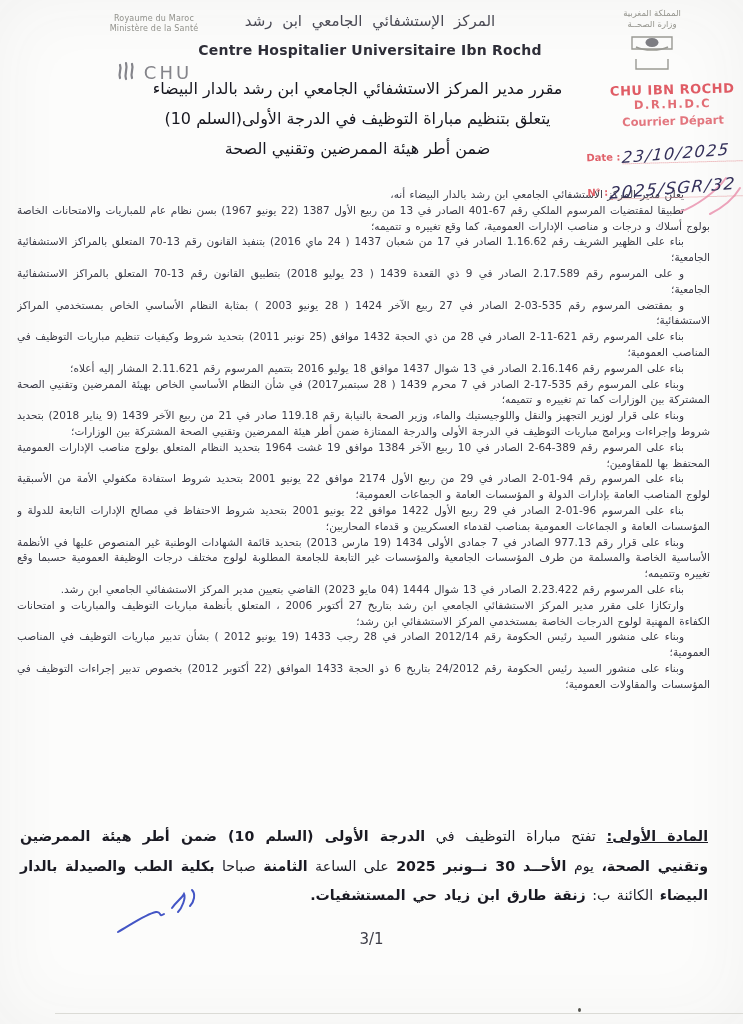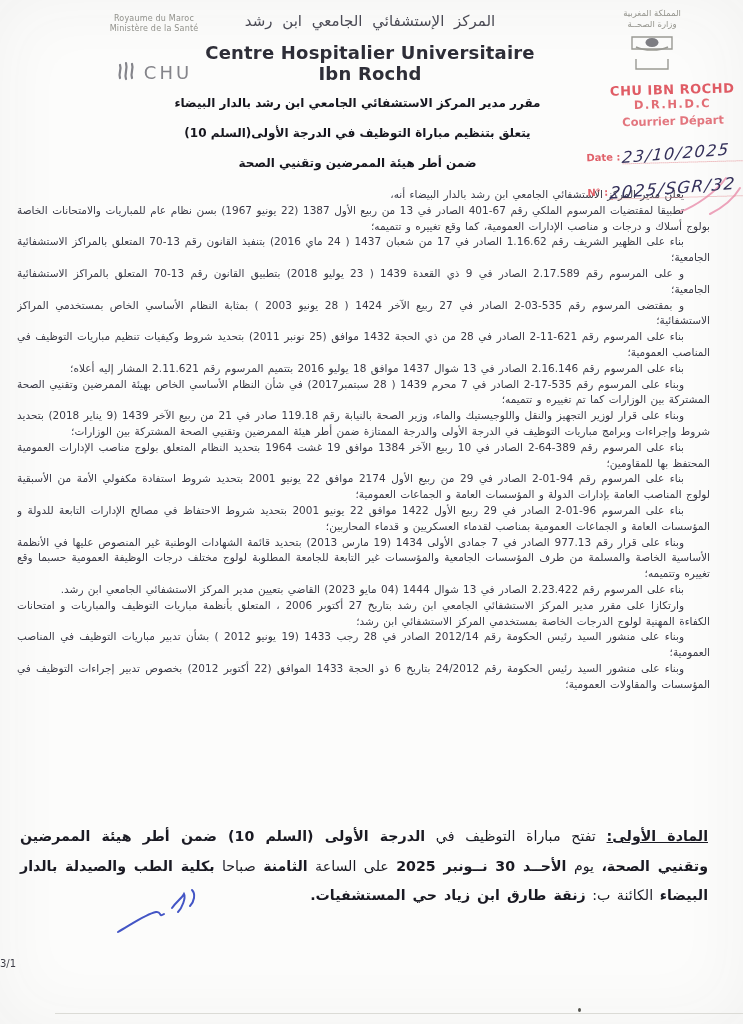--- a/index.html
+++ b/index.html
@@ -9,28 +9,28 @@
     box-shadow:inset 0 0 70px rgba(60,60,55,0.05);
     font-family:"DejaVu Sans",sans-serif;
   }
   
   .hdr-left{position:absolute;left:84px;top:14px;width:140px;text-align:center;direction:ltr;}
   .hdr-left .small{font-size:8px;color:#90908a;line-height:10px;letter-spacing:.2px;}
   .chu-row{margin-top:24px;display:flex;align-items:center;justify-content:center;gap:2px;}
   .chu-text{font-size:18px;color:#84848a;letter-spacing:3px;font-weight:500;}
   .hdr-center{position:absolute;left:190px;width:360px;top:12px;text-align:center;}
   .hc-ar{font-size:15px;color:#4a4a54;word-spacing:5px;direction:rtl;}
-  .hc-fr{font-size:18px;font-weight:bold;color:#2e2e38;margin-top:12px;direction:ltr;letter-spacing:.2px;}
+  .hc-fr{font-size:14px;font-weight:bold;color:#2e2e38;margin-top:12px;direction:ltr;letter-spacing:.2px;}
   .hdr-right{position:absolute;left:600px;top:8px;width:104px;text-align:center;direction:rtl;}
   .hr-ar{font-size:8.5px;color:#95958e;line-height:11px;}
   .hr-logo{margin-top:3px;}
   
   .title{
-    position:absolute;top:88px;left:100px;width:515px;text-align:center;direction:rtl;
-    font-weight:bold;font-size:12px;line-height:30px;color:#16161e;
+    position:absolute;top:74px;left:100px;width:515px;text-align:center;direction:rtl;
+    font-weight:normal;font-size:16px;line-height:30px;color:#16161e;
   }
   
   .stamp{position:absolute;left:586px;top:82px;width:175px;direction:ltr;transform:rotate(-1.5deg);z-index:4;}
   .st-org{font-size:13px;font-weight:bold;color:#dd4b55;letter-spacing:.5px;text-align:center;opacity:.9;}
   .st-dept{font-size:11.5px;font-weight:bold;color:#de555e;letter-spacing:1.5px;text-align:center;opacity:.85;}
   .st-type{font-size:11.5px;font-weight:bold;color:#dd5560;text-align:center;margin-top:3px;opacity:.8;}
   .st-row{margin-top:16px;display:flex;align-items:flex-end;gap:2px;}
   .st-label{font-size:10px;color:#e0616a;font-weight:bold;flex:0 0 auto;padding-bottom:2px;}
   .st-line{flex:1;border-bottom:1px dotted #e5959b;position:relative;}
   .hand{
@@ -45,21 +45,21 @@
     text-indent:26px;margin:0;word-spacing:1px;
   }
   
   .article{
     position:absolute;top:822px;left:20px;width:688px;direction:rtl;
     font-size:14.2px;line-height:29.5px;text-align:justify;color:#1a1a23;word-spacing:2px;
   }
   .article .b{font-weight:bold;}
   .article .u{text-decoration:underline;}
   
-  .pagenum{position:absolute;top:930px;left:0;width:100%;text-align:left;font-size:10px;color:#3c3c46;direction:ltr;margin-top:28px;}
+  .pagenum{position:absolute;top:930px;left:0;width:100%;text-align:center;font-size:15px;color:#3c3c46;direction:ltr;}
   .paraph{position:absolute;left:112px;top:884px;}
   .pink-scribble{position:absolute;left:676px;top:172px;}
   .scan-line{position:absolute;left:55px;right:0;top:1013px;height:1px;background:#dbdbd6;}
   .speck{position:absolute;left:578px;top:1008px;width:3px;height:4px;background:#55554f;border-radius:50%;}
   .logo-svg{display:block;margin:0 auto;}
 </style>
 </head>
 <body>
 
 <div class="page">

